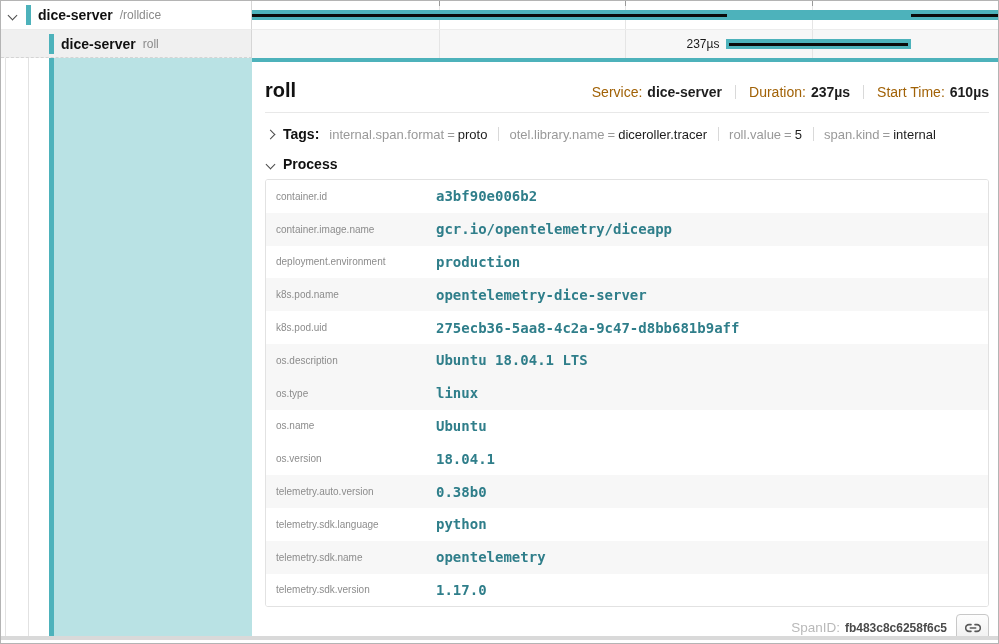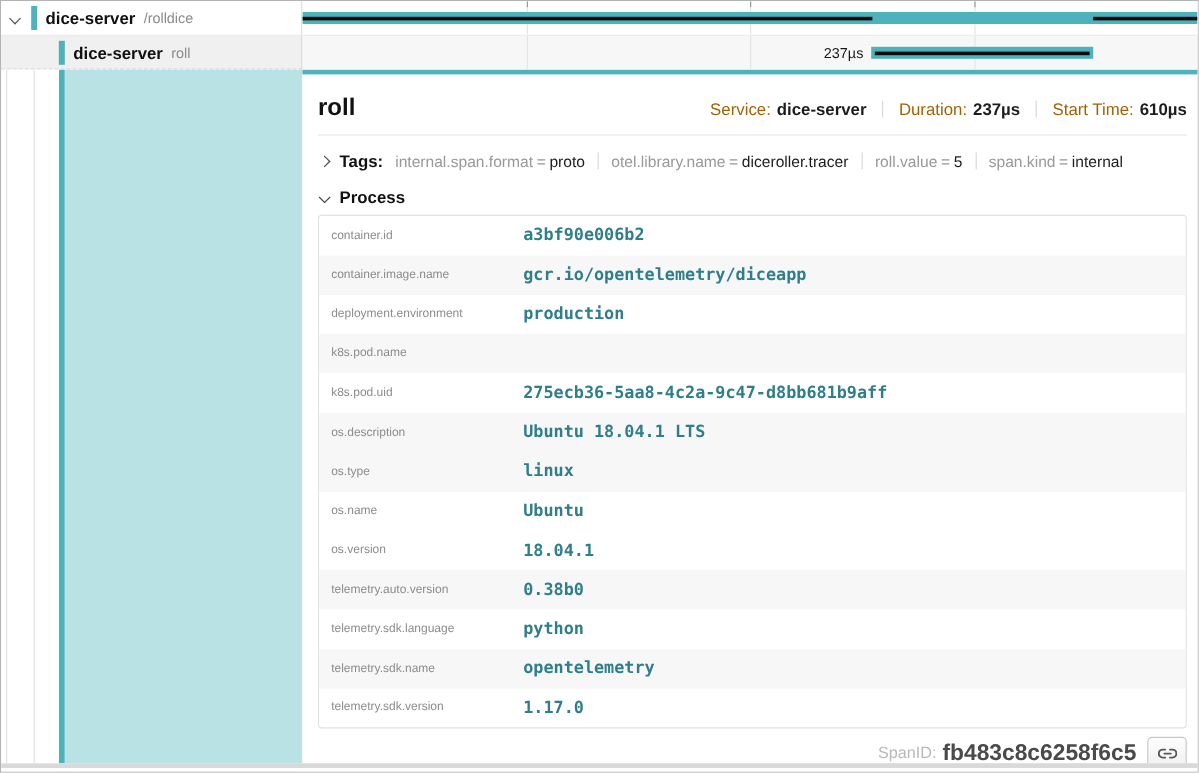--- a/index.html
+++ b/index.html
@@ -94,21 +94,21 @@
               flex:none; }
   .kv-row { display:flex; height:32.8px; align-items:center; background:#fff; }
   .kv-row.alt { background:#f7f7f7; }
   .kv-key { width:170px; flex:none; padding-left:10px; font-size:10px; color:#8c8c8c; }
   .kv-val { font-family:"DejaVu Sans Mono", monospace; font-size:14px;
             font-weight:bold; color:#2f7e8a; }
 
   .panel-foot { display:flex; align-items:center; justify-content:flex-end;
                 padding:7px 0 8px 0; }
   .spanid-label { font-size:13.5px; color:#b9b9b9; }
-  .spanid-value { font-size:19px; font-weight:bold; color:#4a4a4a; margin-left:5px; }
+  .spanid-value { font-size:12px; font-weight:bold; color:#4a4a4a; margin-left:5px; }
   .link-btn { width:33px; height:27px; margin-left:9px;
               border:1px solid #c8c8c8; border-radius:4px;
               background:linear-gradient(#fdfdfd,#f0f0f0);
               display:flex; align-items:center; justify-content:center; cursor:pointer; }
 
   .bottom-band { flex:none; height:4px; background:#d9d9d9; }
   .bottom-white { flex:none; height:3px; background:#fff; }
 </style>
 </head>
 <body>
@@ -208,20 +208,21 @@
           <div class="kv-row alt">
             <div class="kv-key">container.image.name</div>
             <div class="kv-val">gcr.io/opentelemetry/diceapp</div>
           </div>
           <div class="kv-row">
             <div class="kv-key">deployment.environment</div>
             <div class="kv-val">production</div>
           </div>
           <div class="kv-row alt">
             <div class="kv-key">k8s.pod.name</div>
+            <div class="kv-val">opentelemetry-dice-server</div>
           </div>
           <div class="kv-row">
             <div class="kv-key">k8s.pod.uid</div>
             <div class="kv-val">275ecb36-5aa8-4c2a-9c47-d8bb681b9aff</div>
           </div>
           <div class="kv-row alt">
             <div class="kv-key">os.description</div>
             <div class="kv-val">Ubuntu 18.04.1 LTS</div>
           </div>
           <div class="kv-row alt">

